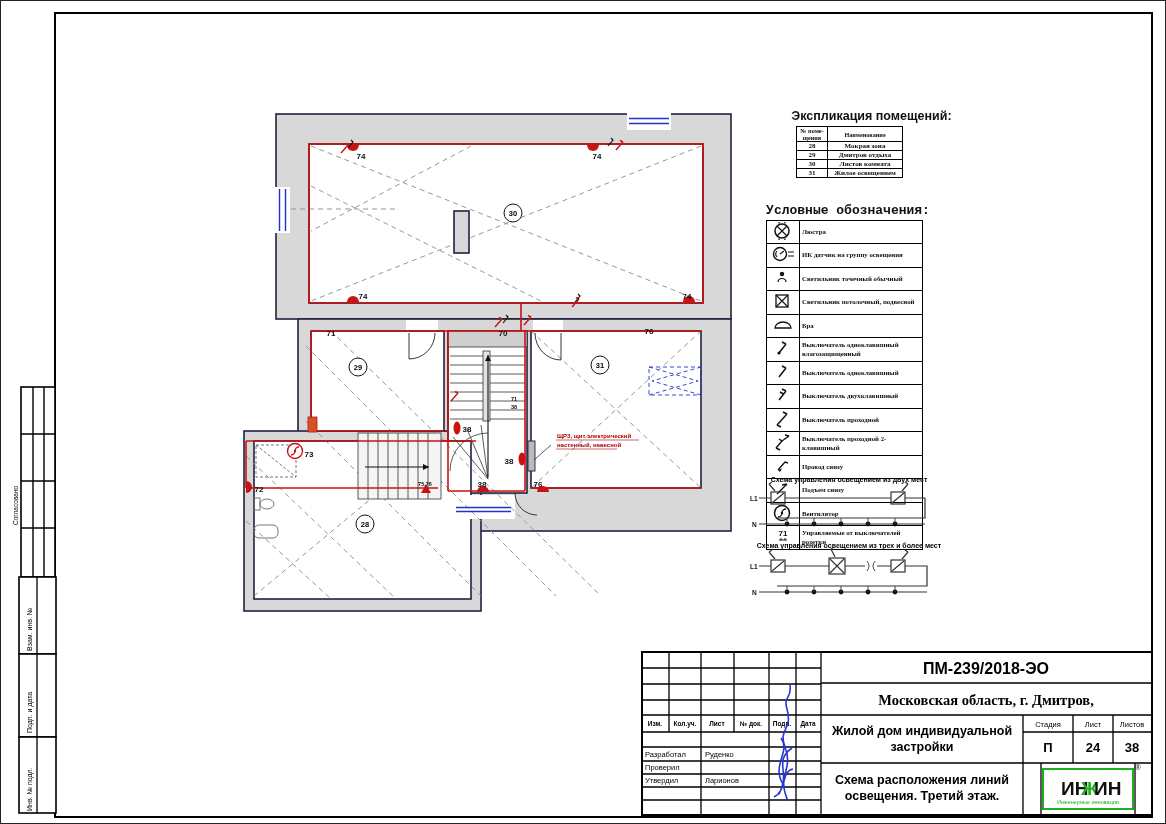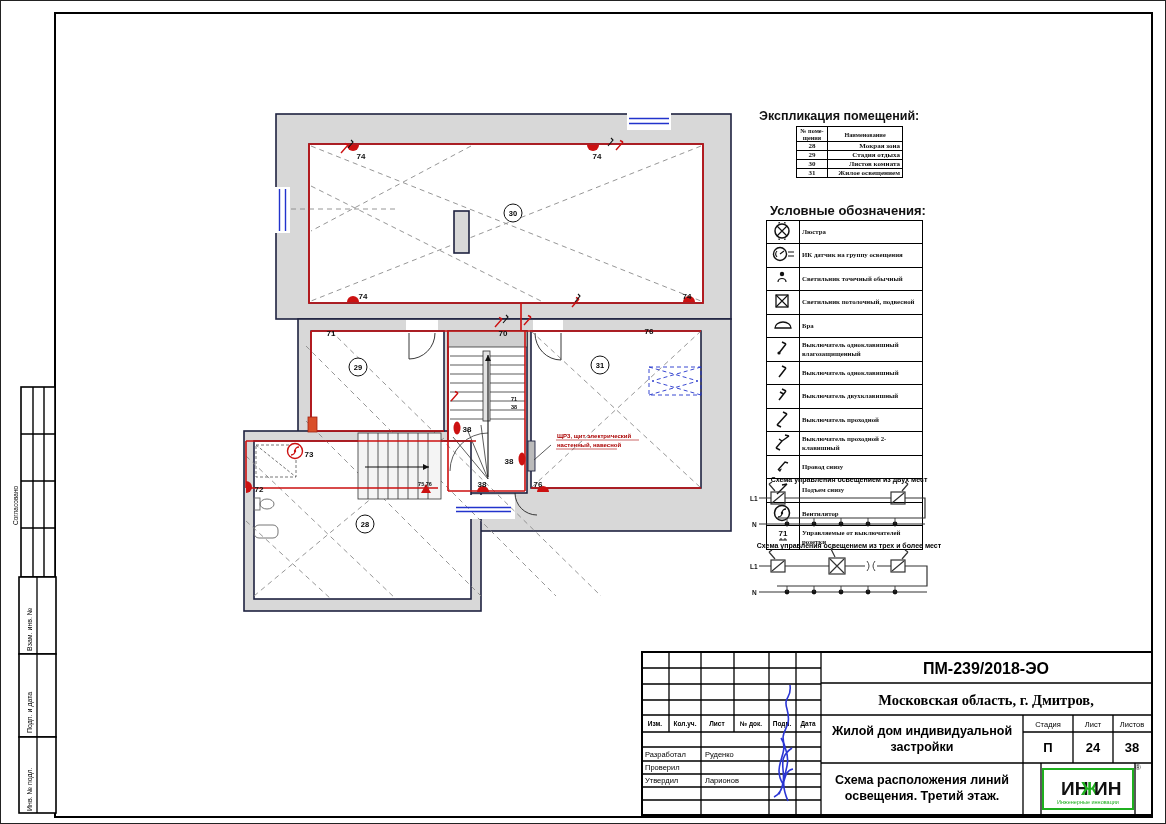--- a/index.html
+++ b/index.html
@@ -1,28 +1,28 @@
 <!DOCTYPE html>
 <html><head>
 <meta charset="utf-8">
 <style>
   html,body{margin:0;padding:0;background:#fff;}
   #sheet{position:relative;width:1166px;height:824px;background:#fff;border:1px solid #222;box-sizing:border-box;overflow:hidden;
          font-family:"Liberation Sans",sans-serif;color:#111;}
   .abs{position:absolute;}
   #mainframe{left:53px;top:11px;width:1095px;height:802px;border:2px solid #000;}
   
-  #expl-title{left:758px;top:108px;width:225px;font-weight:bold;font-size:12.5px;}
+  #expl-title{left:758px;top:108px;width:225px;text-align:center;font-weight:bold;font-size:12.5px;}
   #expl-table{left:795px;top:125px;border-collapse:collapse;font-family:"Liberation Serif",serif;}
   #expl-table td{border:1.6px solid #000;padding:0 2px;font-size:7px;font-weight:bold;text-align:center;line-height:1.15;}
-  #expl-table td.nm{text-align:right;width:70px;}
+  #expl-table td.nm{text-align:center;width:70px;}
   #expl-table td.no{width:26px;}
   #expl-table .hdr td{font-size:6.2px;}
   
-  #leg-title{left:762px;top:202px;width:170px;text-align:center;font-weight:bold;font-size:13px;font-family:Liberation Sans, sans-serif;}
+  #leg-title{left:762px;top:202px;width:170px;text-align:center;font-weight:bold;font-size:13px;font-family:Liberation Mono, monospace;}
   #leg-table{left:765px;top:219px;border-collapse:collapse;}
   #leg-table td{border:1.4px solid #000;padding:1px 2px;font-family:"Liberation Serif",serif;font-size:6.8px;font-weight:bold;line-height:1.25;}
   #leg-table td.ic{width:32px;text-align:center;padding:1px 0;}
   #leg-table td.lb{width:118px;}
   svg text{font-family:"Liberation Sans",sans-serif;}
   .serif{font-family:"Liberation Serif",serif !important;}
 </style>
 </head>
 <body>
 
@@ -190,21 +190,21 @@
         <tr class="hdr">
       <td class="no">№ поме- щения</td>
       <td class="nm" style="text-align:center">Наименование</td>
     </tr>
     <tr>
       <td class="no">28</td>
       <td class="nm">Мокрая зона</td>
     </tr>
     <tr>
       <td class="no">29</td>
-      <td class="nm">Стадия отдыха</td>
+      <td class="nm">Дмитров отдыха</td>
     </tr>
     <tr>
       <td class="no">30</td>
       <td class="nm">Листов комната</td>
     </tr>
     <tr>
       <td class="no">31</td>
       <td class="nm">Жилое освещением</td>
     </tr>
   </tbody>

